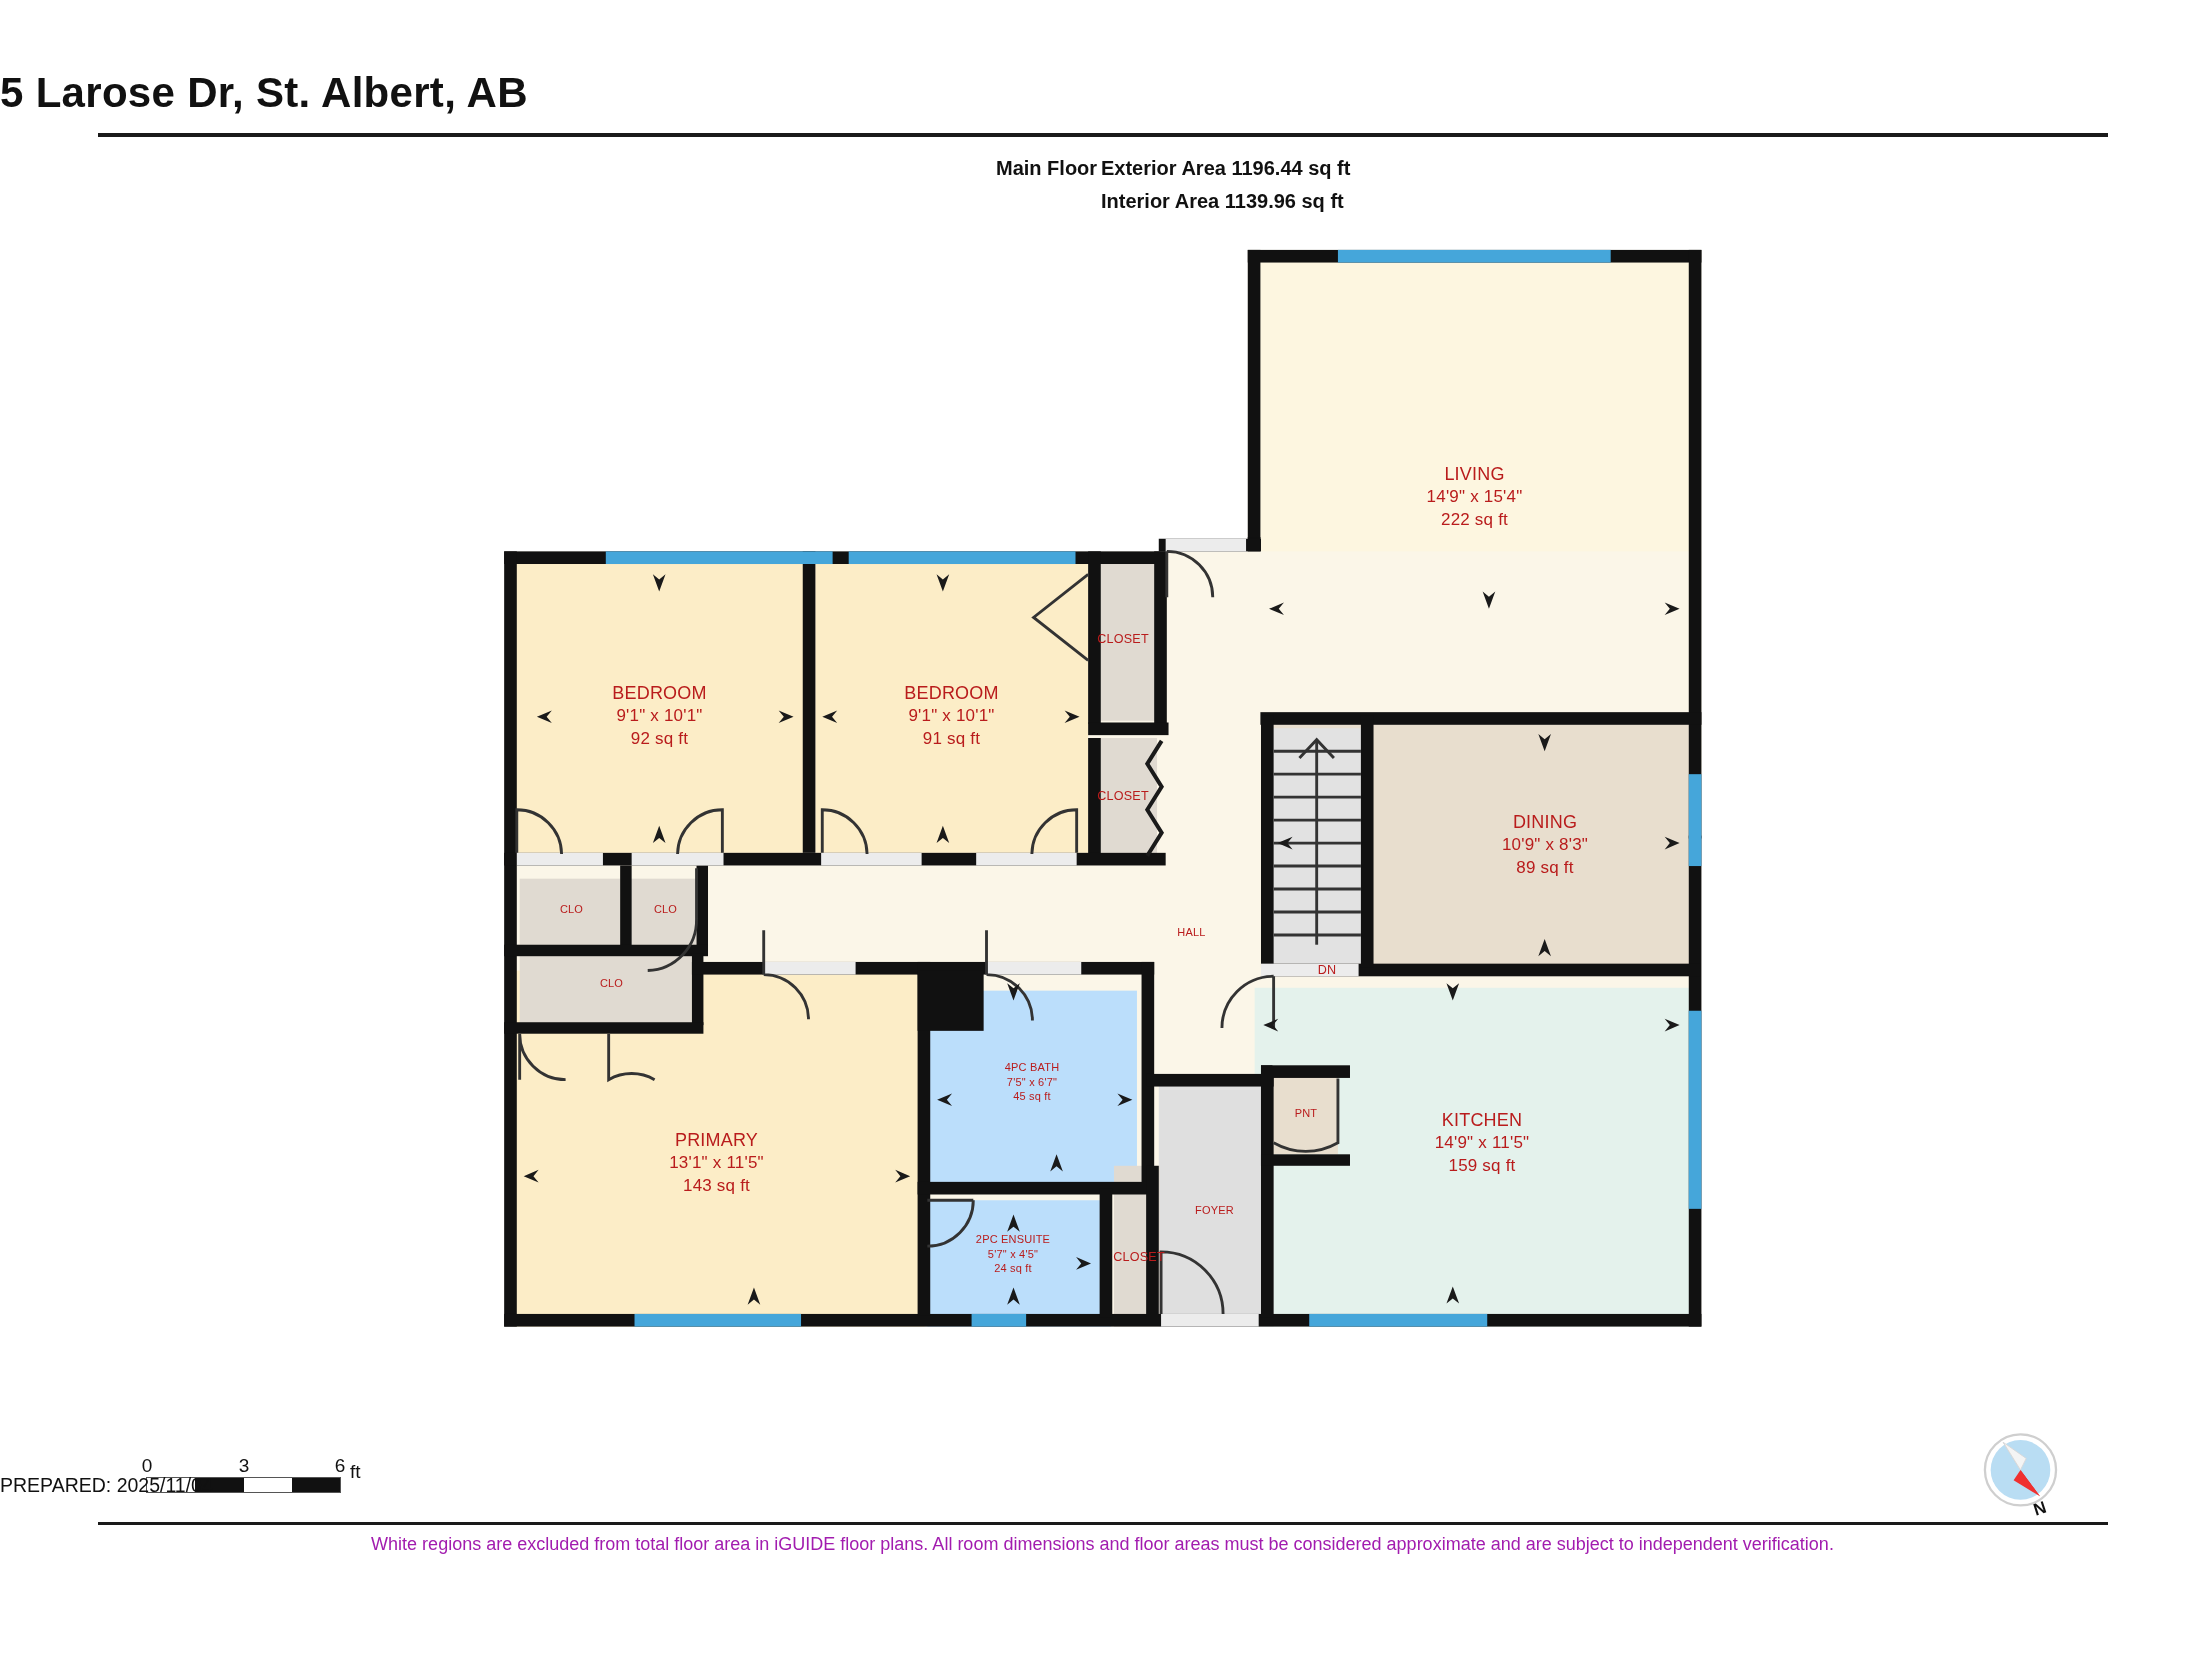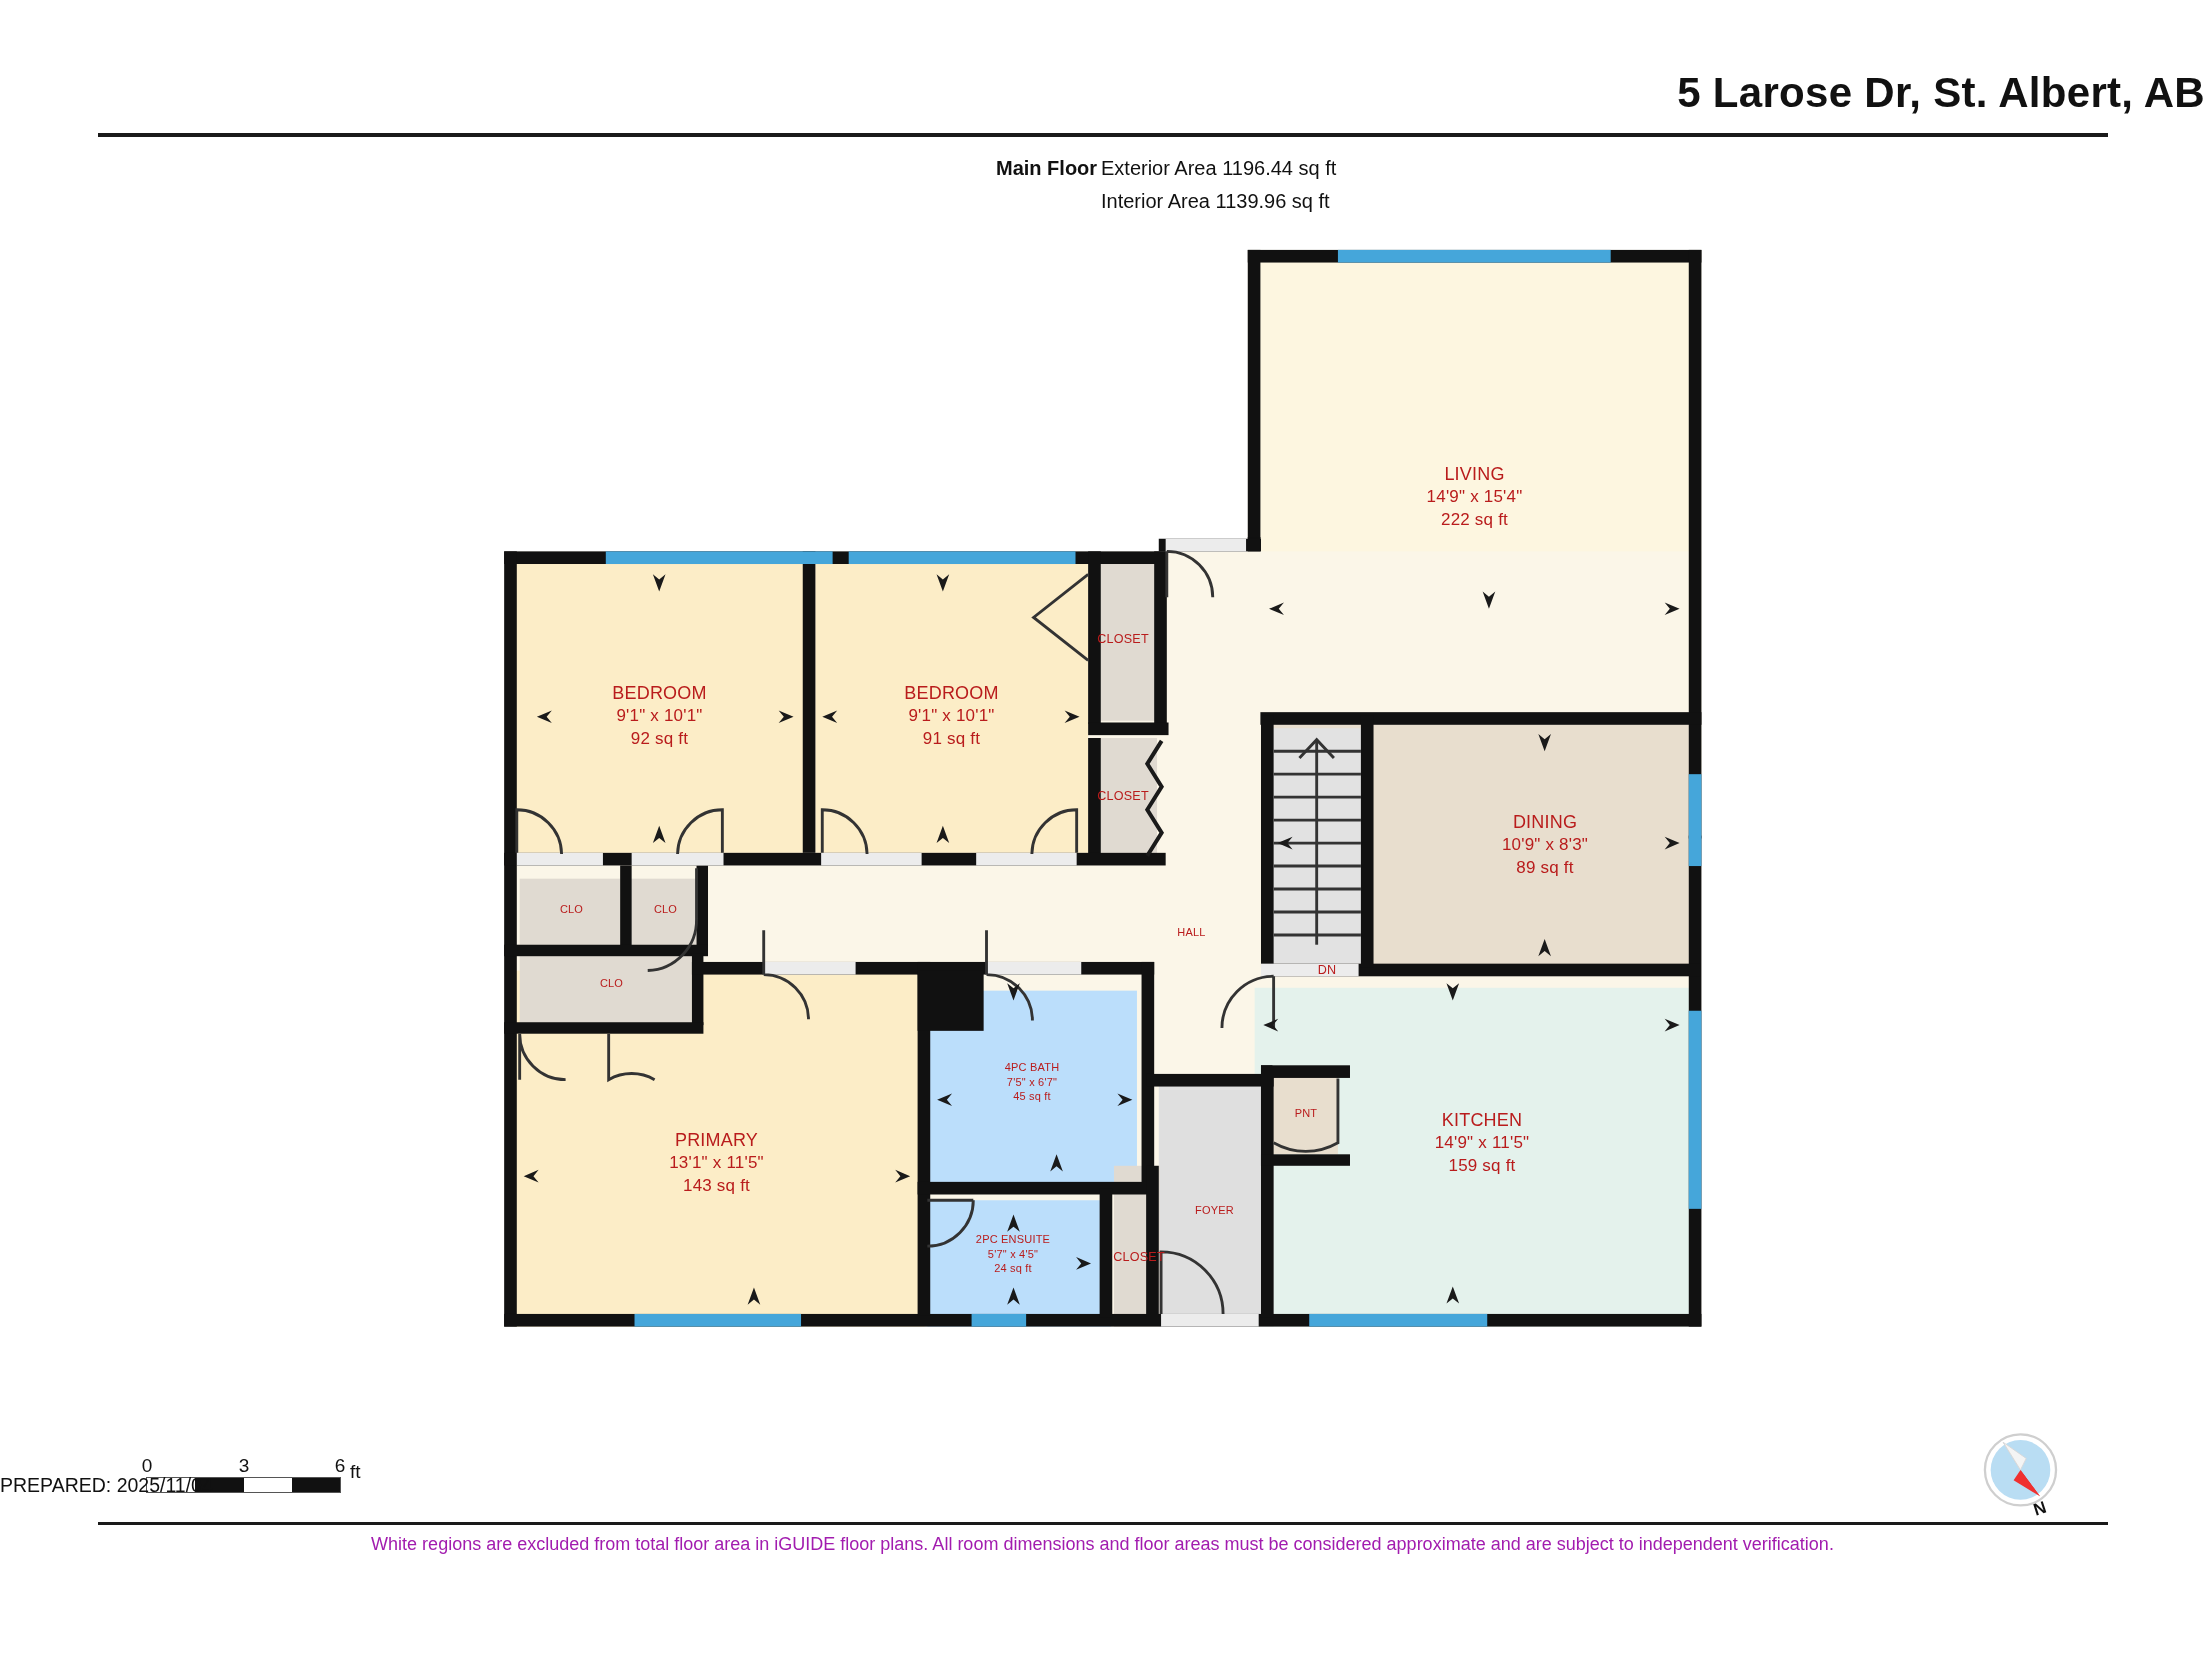--- a/index.html
+++ b/index.html
@@ -8,33 +8,33 @@
     width:2205px; height:1654px;
     font-family:"Liberation Sans", sans-serif;
     color:#111;
     position:relative;
     overflow:hidden;
   }
 
   
   #page-title {
     position:absolute; left:0; top:69px; width:2205px;
-    text-align:right;
+    text-align:left;
     font-size:42px; font-weight:bold; letter-spacing:0.3px;
   }
   #title-rule {
     position:absolute; left:98px; top:133px; width:2010px; height:4px;
     background:#1a1a1a;
   }
   #floor-summary {
     position:absolute; left:996px; top:152px;
     font-size:20px; line-height:1.65;
   }
   #floor-summary .fl-label { font-weight:bold; display:inline-block; width:105px; }
-  #floor-summary .fl-val { display:inline-block; }
+  #floor-summary .fl-val { display:inline-block;font-weight:bold; }
 
   
   #plan { position:absolute; left:0; top:0; width:2205px; height:1654px; }
   #plan svg { display:block; }
 
   
   .rlabel {
     position:absolute; text-align:center;
     font-size:17px; line-height:1.34;
     color:#b91c1c; white-space:nowrap;

